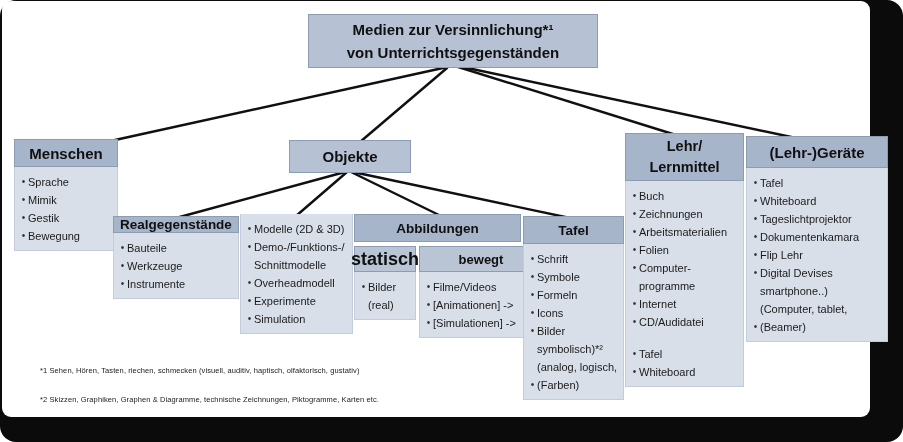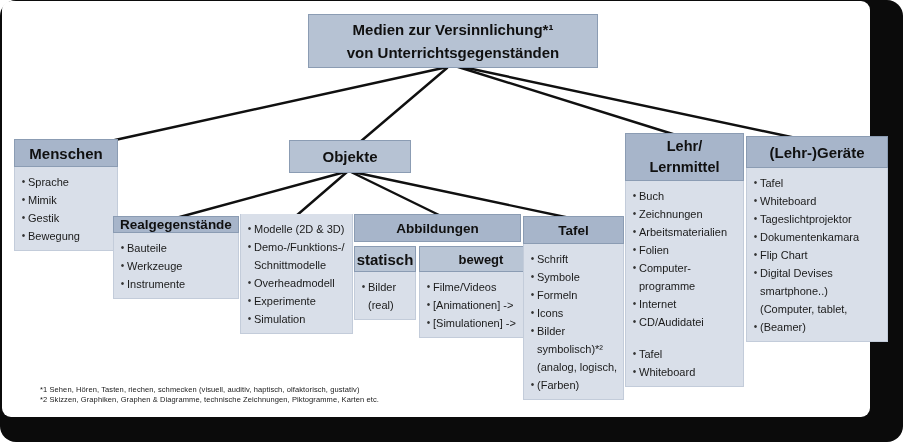--- a/index.html
+++ b/index.html
@@ -136,21 +136,21 @@
           <div class="item">
             <span class="bullet">•</span>
             <span class="txt">Tageslichtprojektor</span>
           </div>
           <div class="item">
             <span class="bullet">•</span>
             <span class="txt">Dokumentenkamara</span>
           </div>
           <div class="item">
             <span class="bullet">•</span>
-            <span class="txt">Flip Chart</span>
+            <span class="txt">Flip Lehr</span>
           </div>
           <div class="item">
             <span class="bullet">•</span>
             <span class="txt">Digital Devises</span>
           </div>
           <div class="item cont">
             <span class="bullet"></span>
             <span class="txt">smartphone..)</span>
           </div>
           <div class="item cont">
@@ -209,21 +209,21 @@
             <span class="txt">Simulation</span>
           </div>
         </div>
     </div>
 
     <div class="node" style="left:354px;top:214px;width:167px">
       <div class="hdr" style="height:28px;font-size:13.5px">Abbildungen</div>
     </div>
 
     <div class="node" style="left:354px;top:246px;width:62px">
-      <div class="hdr sub" style="height:26px;font-size:15px">statisch</div>
+      <div class="hdr sub" style="height:26px;font-size:18px">statisch</div>
       <div class="body">
           <div class="item">
             <span class="bullet">•</span>
             <span class="txt">Bilder</span>
           </div>
           <div class="item cont">
             <span class="bullet"></span>
             <span class="txt">(real)</span>
           </div>
         </div>
@@ -278,17 +278,17 @@
             <span class="bullet"></span>
             <span class="txt">(analog, logisch,</span>
           </div>
           <div class="item">
             <span class="bullet">•</span>
             <span class="txt">(Farben)</span>
           </div>
         </div>
     </div>
 
-    <div class="footnote" style="left:40px;top:385px">*1 Sehen, Hören, Tasten, riechen, schmecken (visuell, auditiv, haptisch, olfaktorisch, gustativ)</div>
+    <div class="footnote" style="left:40px;top:366px">*1 Sehen, Hören, Tasten, riechen, schmecken (visuell, auditiv, haptisch, olfaktorisch, gustativ)</div>
     <div class="footnote" style="left:40px;top:395px">*2 Skizzen, Graphiken, Graphen &amp; Diagramme, technische Zeichnungen, Piktogramme, Karten etc.</div>
 
   </div>
 </div>
 
 </body></html>

